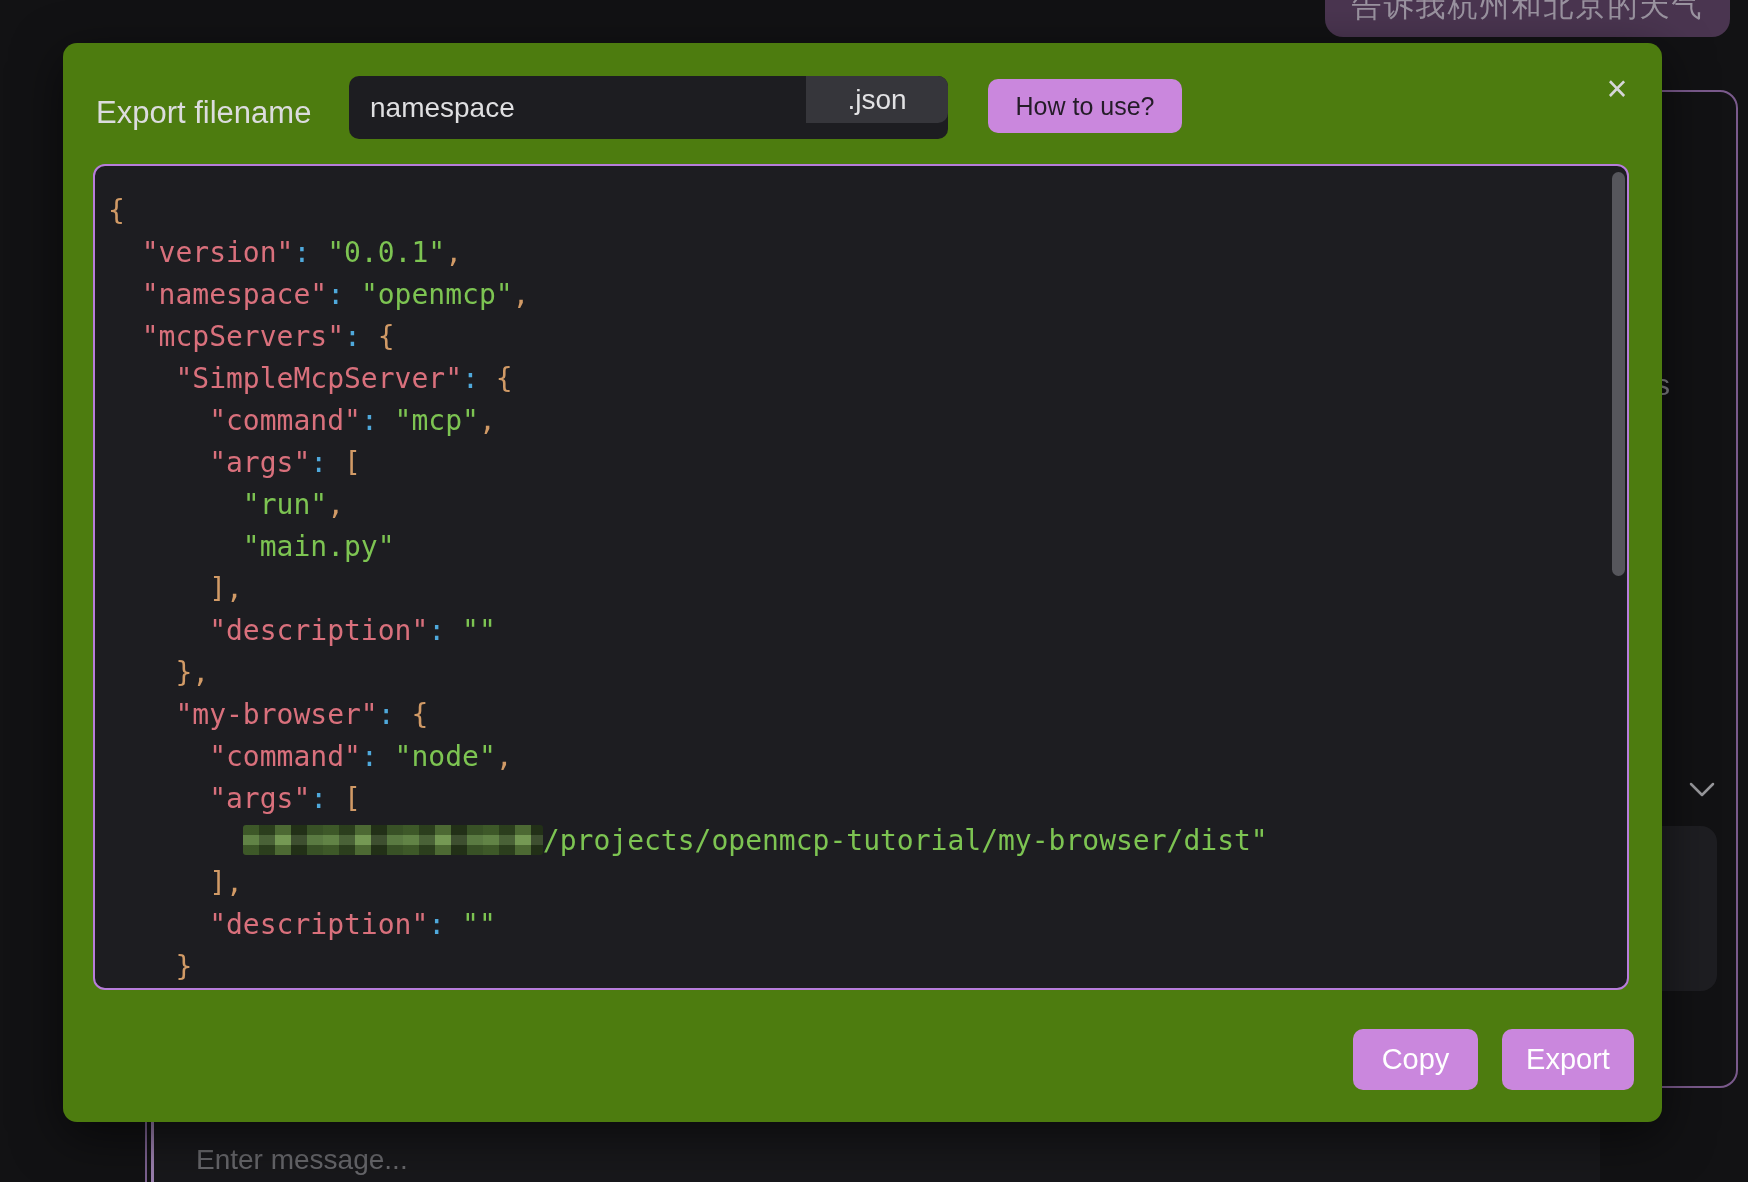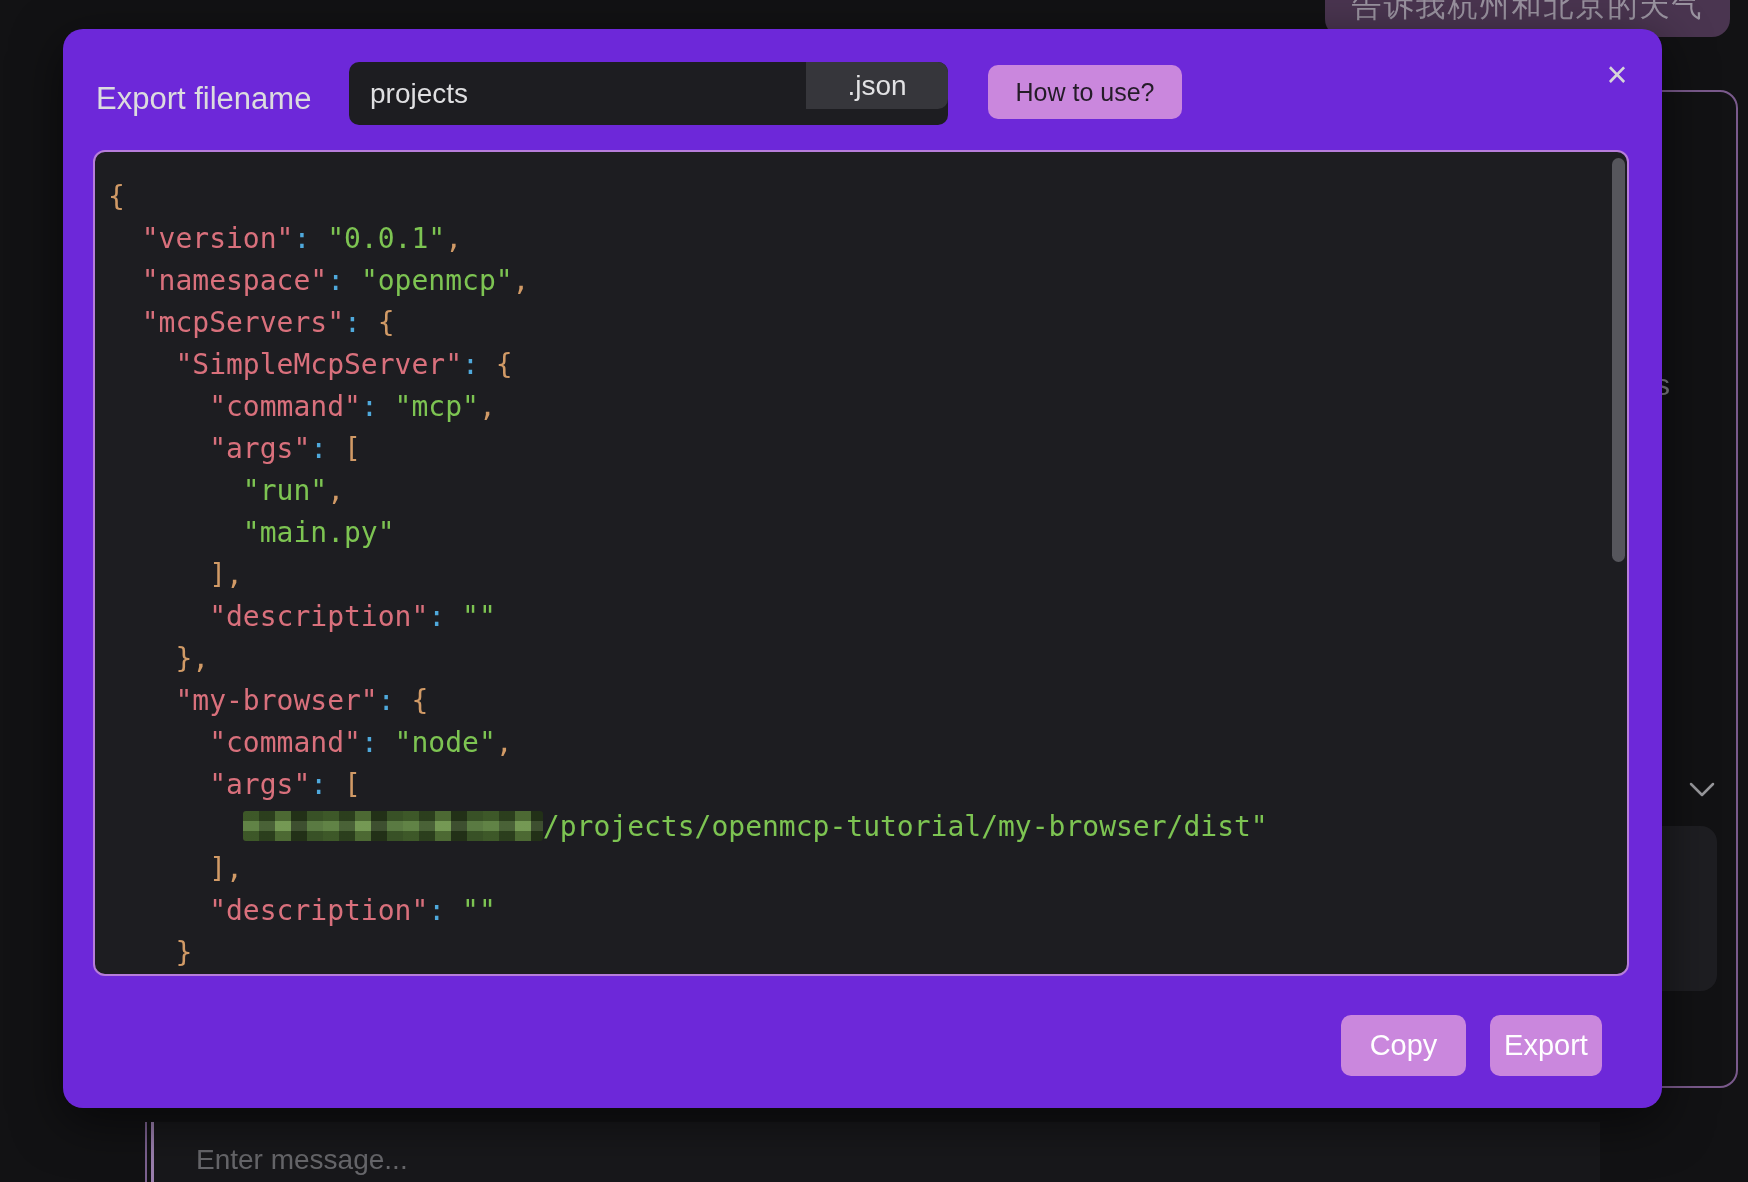--- a/index.html
+++ b/index.html
@@ -24,22 +24,22 @@
 
   .chevron-wrap { left:1688px; top:780px; width:28px; height:20px; }
 
   .bottom-input-panel { left:153px; top:1122px; width:1447px; height:60px;
     background:#18181b; }
   .vline-a { left:145px; top:1122px; width:2px; height:60px; background:#7c6190; }
   .vline-b { left:151px; top:1122px; width:3px; height:60px; background:#9b7fae; }
   .enter-message { left:196px; top:1144px; font-size:28px; color:#67676b; }
 
   
-  .modal { left:63px; top:29px; width:1599px; height:1079px; background:#6d28d9;
-    border-radius:20px; box-shadow:0 14px 50px rgba(0,0,0,.55); }
+  .modal { left:63px; top:43px; width:1599px; height:1079px; background:#4d7c0f;
+    border-radius:14px; box-shadow:0 14px 50px rgba(0,0,0,.55); }
 
   .fn-label { left:33px; top:52px; font-size:31px; color:#dcdcde; }
 
   .fn-input { left:286px; top:33px; width:599px; height:63px; background:#1d1d21;
     border-radius:10px; }
   .fn-value { position:absolute; left:21px; top:0; height:63px; display:flex;
     align-items:center; font-size:28px; color:#dfdfe1; }
   .fn-ext { position:absolute; right:0; top:0; width:142px; height:47px;
     background:#36363b; border-radius:0 10px 10px 0; display:flex;
     align-items:center; justify-content:center; font-size:28px; color:#e2e2e4; }
@@ -69,23 +69,23 @@
     background-image:
       repeating-linear-gradient(0deg, rgba(0,0,0,.28) 0 10px, rgba(255,255,255,.07) 10px 20px),
       repeating-linear-gradient(90deg, #557a38 0 16px, #3c5628 16px 32px,
         #6a9147 32px 48px, #2f4220 48px 64px, #4e7034 64px 80px); }
 
   .scroll-thumb { position:absolute; left:1517px; top:6px; width:13px;
     height:404px; background:#56565c; border-radius:7px; }
 
   .action-btn { position:absolute; top:986px; height:61px; background:#ca87dd;
     border:none; border-radius:10px; font-size:29px; color:#ffffff;
-    font-family:"Liberation Sans", sans-serif; cursor:pointer; }
+    font-family:"Liberation Sans", sans-serif; cursor:pointer;margin-left:12px; }
   .copy-btn { left:1278px; width:125px; }
-  .export-btn { left:1427px; width:112px; }
+  .export-btn { left:1427px; width:132px; }
 </style>
 </head>
 <body>
 
 <div id="stage">
 
   <div class="abs chat-bubble">
     <span>告诉我杭州和北京的天气</span>
   </div>
 
@@ -105,21 +105,21 @@
   <div class="abs bottom-input-panel"></div>
   <div class="abs vline-a"></div>
   <div class="abs vline-b"></div>
   <div class="abs enter-message">Enter message...</div>
 
   <div class="abs modal">
 
     <div class="abs fn-label">Export filename</div>
 
     <div class="abs fn-input">
-      <div class="fn-value">projects</div>
+      <div class="fn-value">namespace</div>
       <div class="fn-ext">.json</div>
     </div>
 
     <button class="abs how-btn">How to use?</button>
 
     <div class="abs close-btn">×</div>
 
     <div class="abs code-area">
       <pre class="code-pre" id="code-pre"><div class="code-line"><span class="tok-p">{</span></div><div class="code-line"><span class="tok-w">  </span><span class="tok-k">"version"</span><span class="tok-c">:</span><span class="tok-w"> </span><span class="tok-s">"0.0.1"</span><span class="tok-p">,</span></div><div class="code-line"><span class="tok-w">  </span><span class="tok-k">"namespace"</span><span class="tok-c">:</span><span class="tok-w"> </span><span class="tok-s">"openmcp"</span><span class="tok-p">,</span></div><div class="code-line"><span class="tok-w">  </span><span class="tok-k">"mcpServers"</span><span class="tok-c">:</span><span class="tok-w"> </span><span class="tok-p">{</span></div><div class="code-line"><span class="tok-w">    </span><span class="tok-k">"SimpleMcpServer"</span><span class="tok-c">:</span><span class="tok-w"> </span><span class="tok-p">{</span></div><div class="code-line"><span class="tok-w">      </span><span class="tok-k">"command"</span><span class="tok-c">:</span><span class="tok-w"> </span><span class="tok-s">"mcp"</span><span class="tok-p">,</span></div><div class="code-line"><span class="tok-w">      </span><span class="tok-k">"args"</span><span class="tok-c">:</span><span class="tok-w"> </span><span class="tok-p">[</span></div><div class="code-line"><span class="tok-w">        </span><span class="tok-s">"run"</span><span class="tok-p">,</span></div><div class="code-line"><span class="tok-w">        </span><span class="tok-s">"main.py"</span></div><div class="code-line"><span class="tok-w">      </span><span class="tok-p">],</span></div><div class="code-line"><span class="tok-w">      </span><span class="tok-k">"description"</span><span class="tok-c">:</span><span class="tok-w"> </span><span class="tok-s">""</span></div><div class="code-line"><span class="tok-w">    </span><span class="tok-p">},</span></div><div class="code-line"><span class="tok-w">    </span><span class="tok-k">"my-browser"</span><span class="tok-c">:</span><span class="tok-w"> </span><span class="tok-p">{</span></div><div class="code-line"><span class="tok-w">      </span><span class="tok-k">"command"</span><span class="tok-c">:</span><span class="tok-w"> </span><span class="tok-s">"node"</span><span class="tok-p">,</span></div><div class="code-line"><span class="tok-w">      </span><span class="tok-k">"args"</span><span class="tok-c">:</span><span class="tok-w"> </span><span class="tok-p">[</span></div><div class="code-line"><span class="tok-w">        </span><span class="tok-r"></span><span class="tok-s">/projects/openmcp-tutorial/my-browser/dist"</span></div><div class="code-line"><span class="tok-w">      </span><span class="tok-p">],</span></div><div class="code-line"><span class="tok-w">      </span><span class="tok-k">"description"</span><span class="tok-c">:</span><span class="tok-w"> </span><span class="tok-s">""</span></div><div class="code-line"><span class="tok-w">    </span><span class="tok-p">}</span></div></pre>
       <div class="scroll-thumb"></div>

